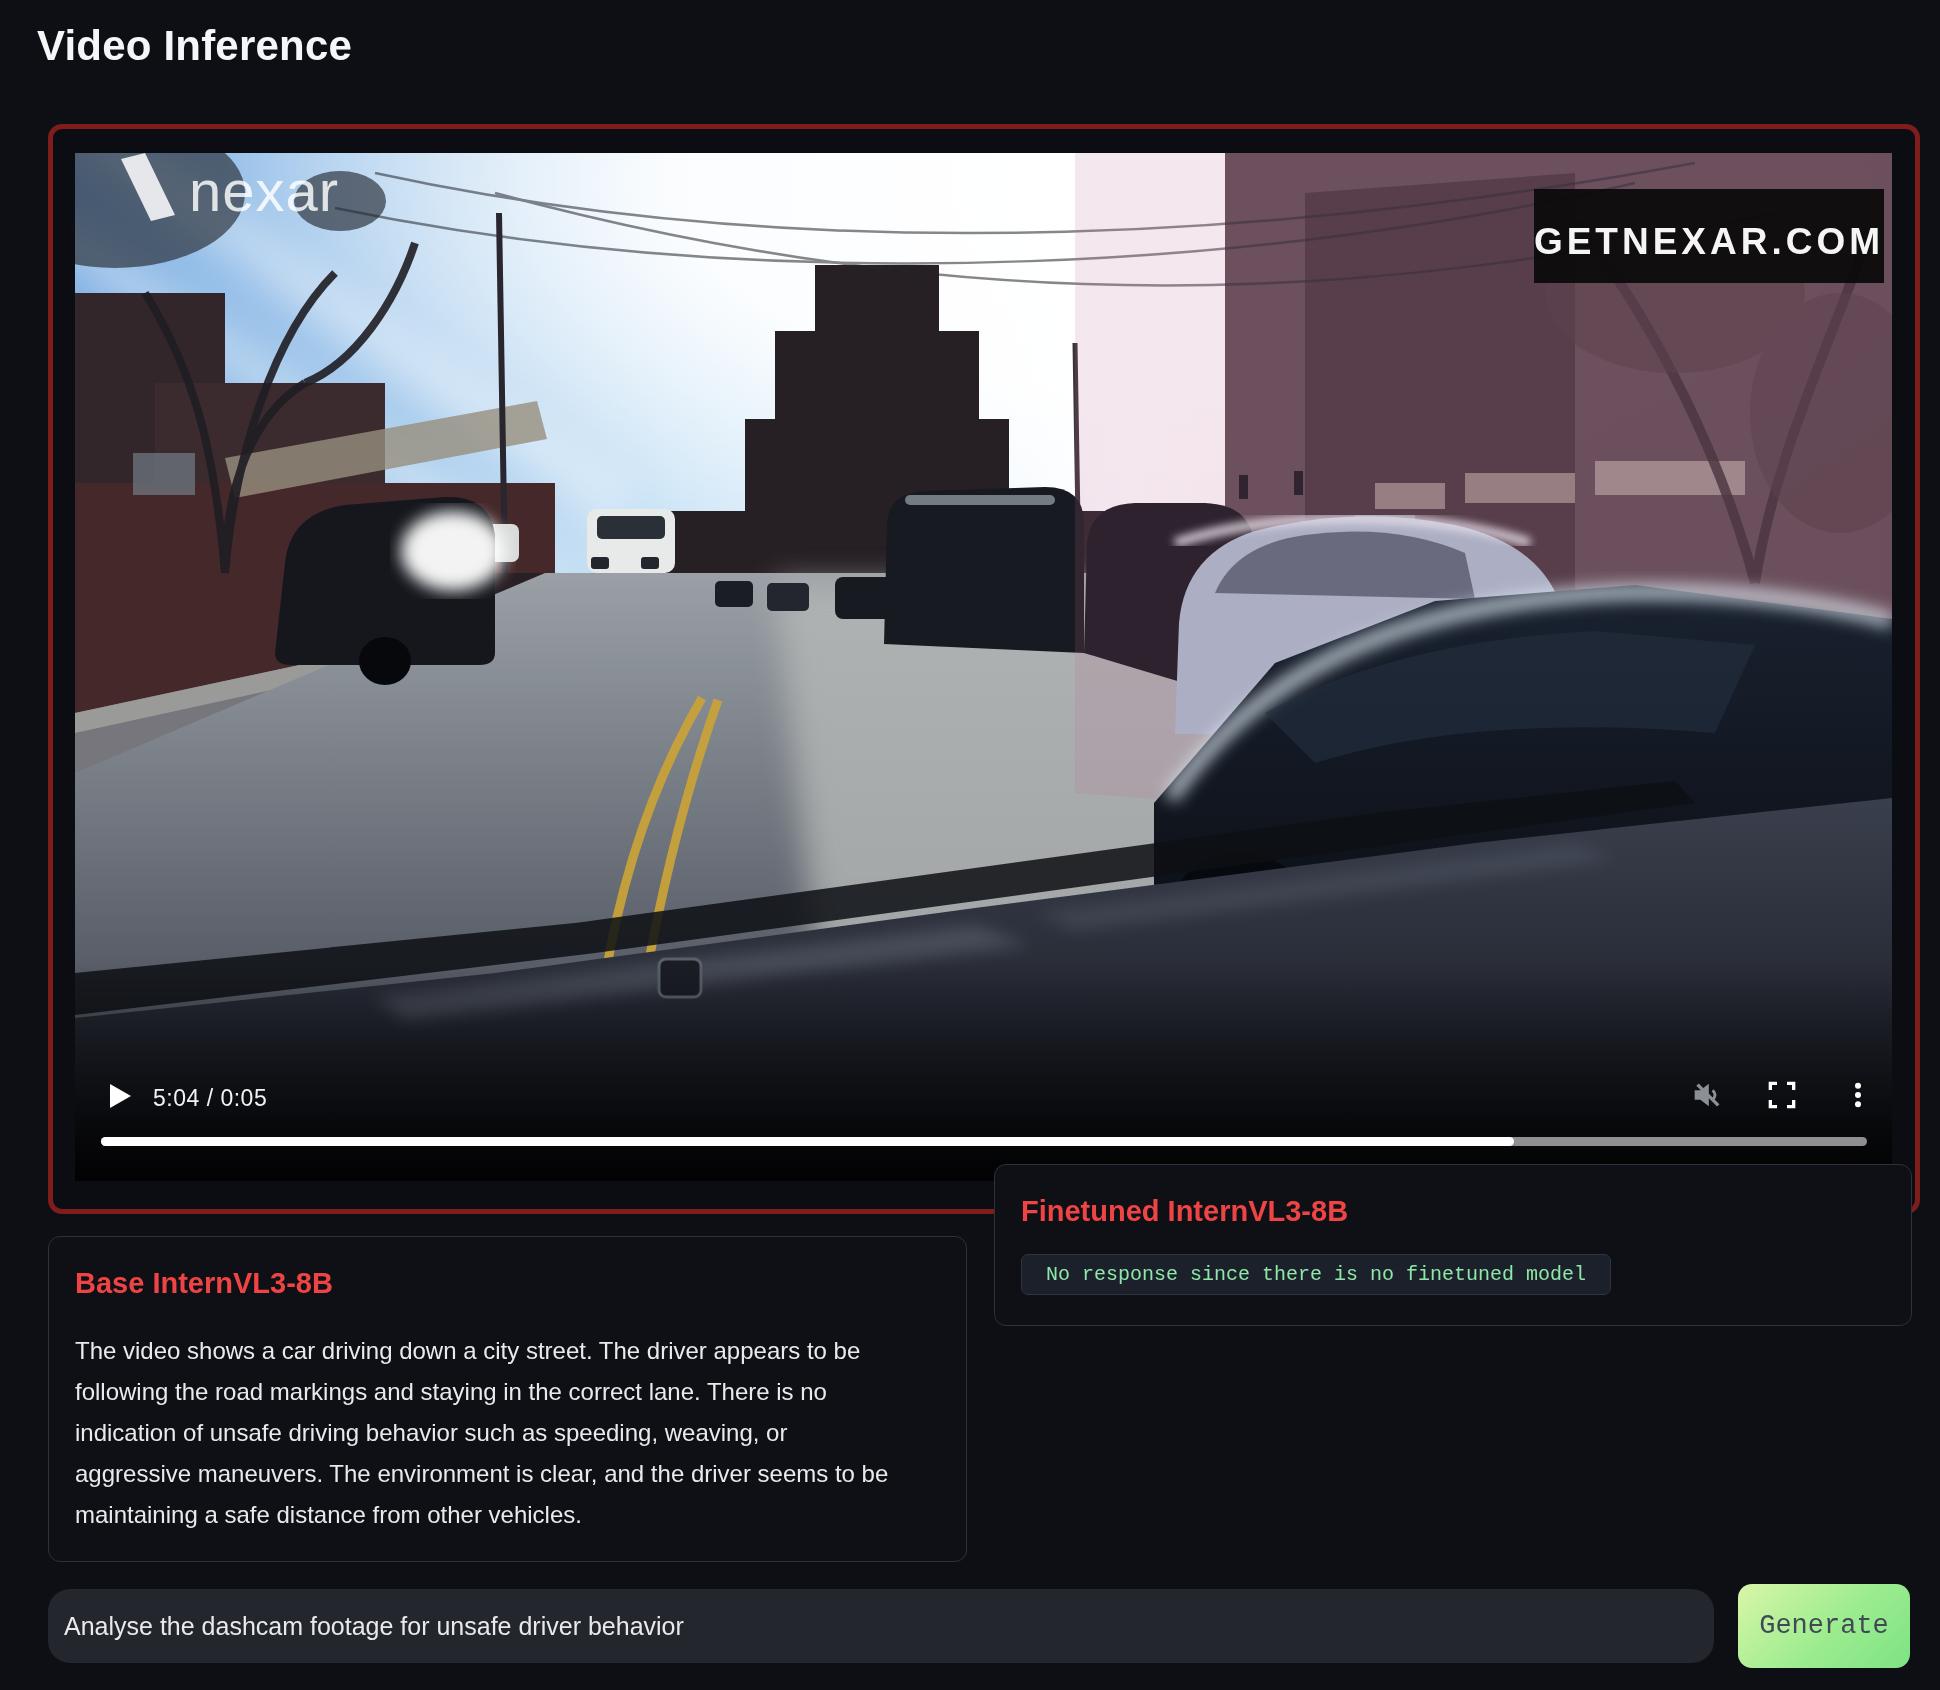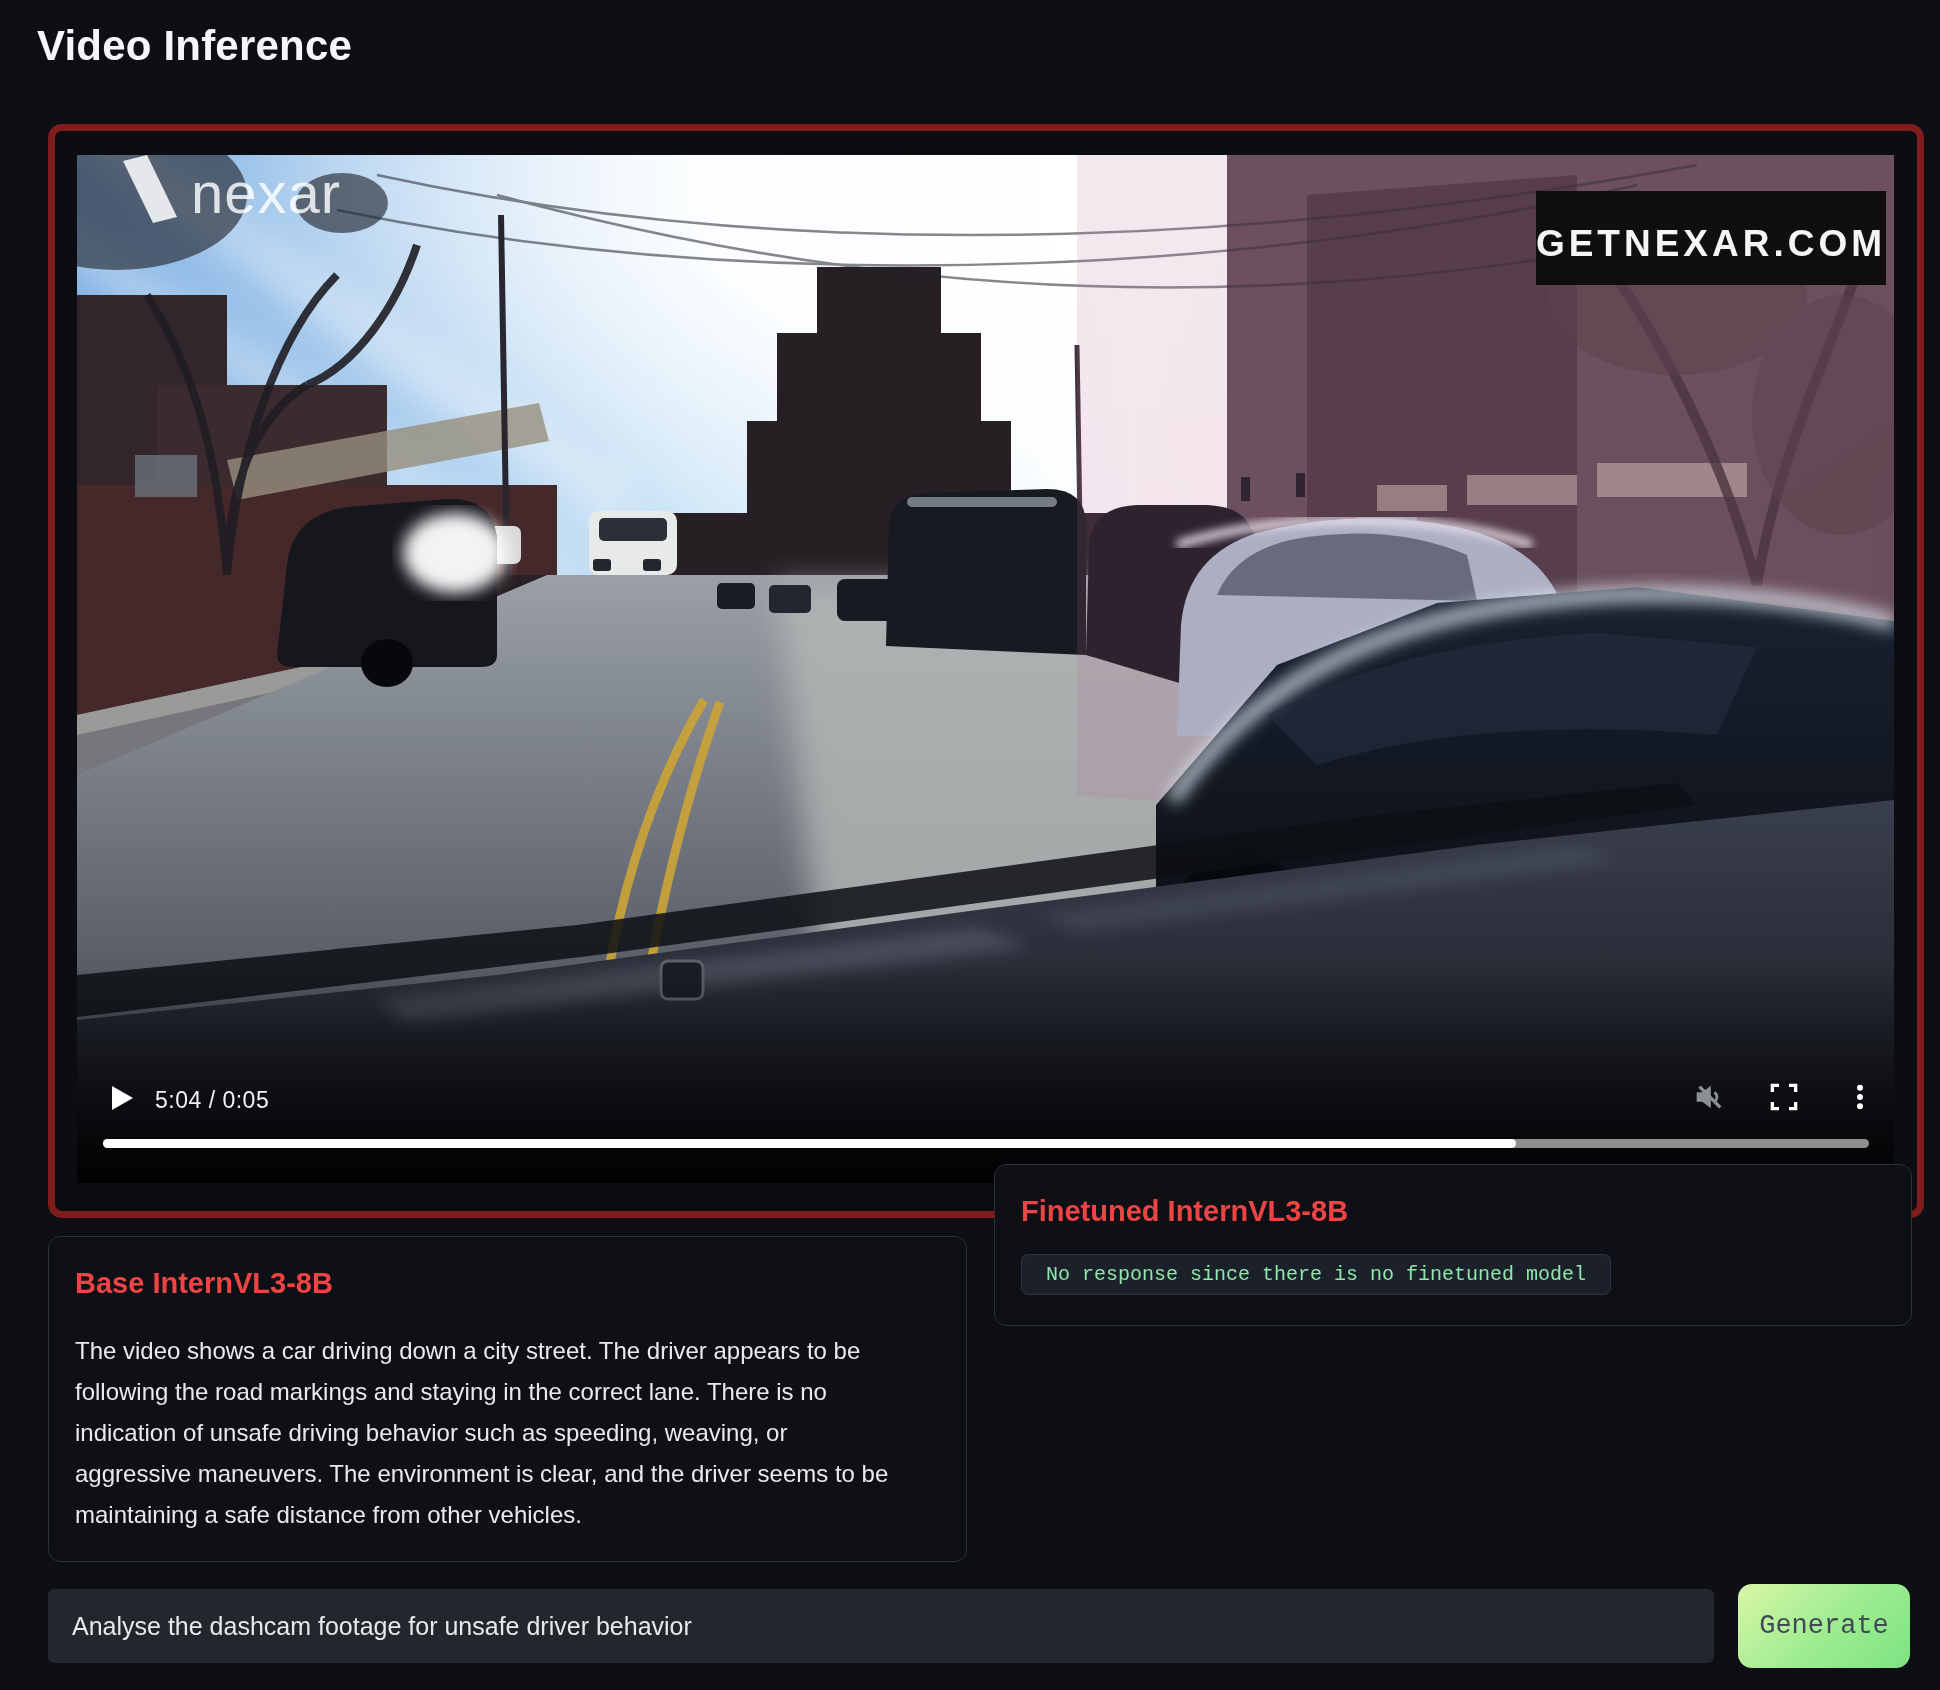--- a/index.html
+++ b/index.html
@@ -4,21 +4,21 @@
 <style>
   html,body{margin:0;padding:0;background:#0d0f14;width:1940px;height:1690px;overflow:hidden;
     font-family:"Liberation Sans",sans-serif;position:relative;}
   .abs{position:absolute;}
 
   
   #page-title{left:37px;top:22px;font-size:42px;font-weight:700;color:#f5f6f8;letter-spacing:.2px;text-align:center;}
 
   
   #video-card{left:48px;top:124px;width:1862px;height:1080px;background:#0b0d12;
-    border:7px solid #7f1d1d;border-radius:14px;}
+    border:5px solid #7f1d1d;border-radius:14px;}
   #video-surface{left:22px;top:24px;width:1817px;height:1028px;background:#000;overflow:hidden;}
   #scene-svg{position:absolute;left:0;top:0;width:100%;height:100%;display:block;}
 
   
   #play-button{left:30px;top:929px;width:28px;height:28px;cursor:pointer;}
   #time-display{left:78px;top:932px;font-size:23px;color:#f1f2f3;letter-spacing:.5px;}
   #right-controls{right:16px;top:924px;display:flex;gap:40px;align-items:center;}
   .ctl-btn{width:36px;height:36px;cursor:pointer;display:flex;align-items:center;justify-content:center;}
   #progress-track{left:26px;top:984px;width:1766px;height:9px;border-radius:5px;
     background:rgba(255,255,255,0.55);cursor:pointer;}
@@ -28,21 +28,21 @@
   .panel{background:#0e1016;border:1px solid #2c313c;border-radius:12px;}
   #base-panel{left:48px;top:1236px;width:917px;height:324px;}
   #finetuned-panel{left:994px;top:1164px;width:916px;height:160px;}
   .panel-title{margin:30px 26px 0 26px;font-size:29px;font-weight:700;color:#ef4444;}
   #base-response{margin:30px 26px 0 26px;width:815px;font-size:24px;line-height:41px;color:#e9eaec;}
   #finetuned-response{display:inline-block;margin:26px 0 0 26px;background:#1b202a;border:1px solid #2e3540;
     border-radius:7px;padding:8px 24px;font-family:"Liberation Mono",monospace;font-size:20px;color:#8ee6a8;}
 
   
   #prompt-input{left:48px;top:1589px;width:1666px;height:74px;background:#24262e;border:none;outline:none;
-    border-radius:6px;color:#e8e9eb;font-size:25px;padding:0 24px;box-sizing:border-box;
+    border-radius:22px;color:#e8e9eb;font-size:25px;padding:0 16px;box-sizing:border-box;
     font-family:"Liberation Sans",sans-serif;}
   #generate-button{left:1738px;top:1584px;width:172px;height:84px;border:none;border-radius:14px;
     background:linear-gradient(135deg,#d9f6a8 0%,#9cec8f 55%,#7de383 100%);
     color:#3f4a56;font-size:27px;font-weight:500;cursor:pointer;font-family:Liberation Mono, monospace;}
 </style>
 </head>
 <body>
 
 <div class="abs" id="page-title">Video Inference</div>
 

